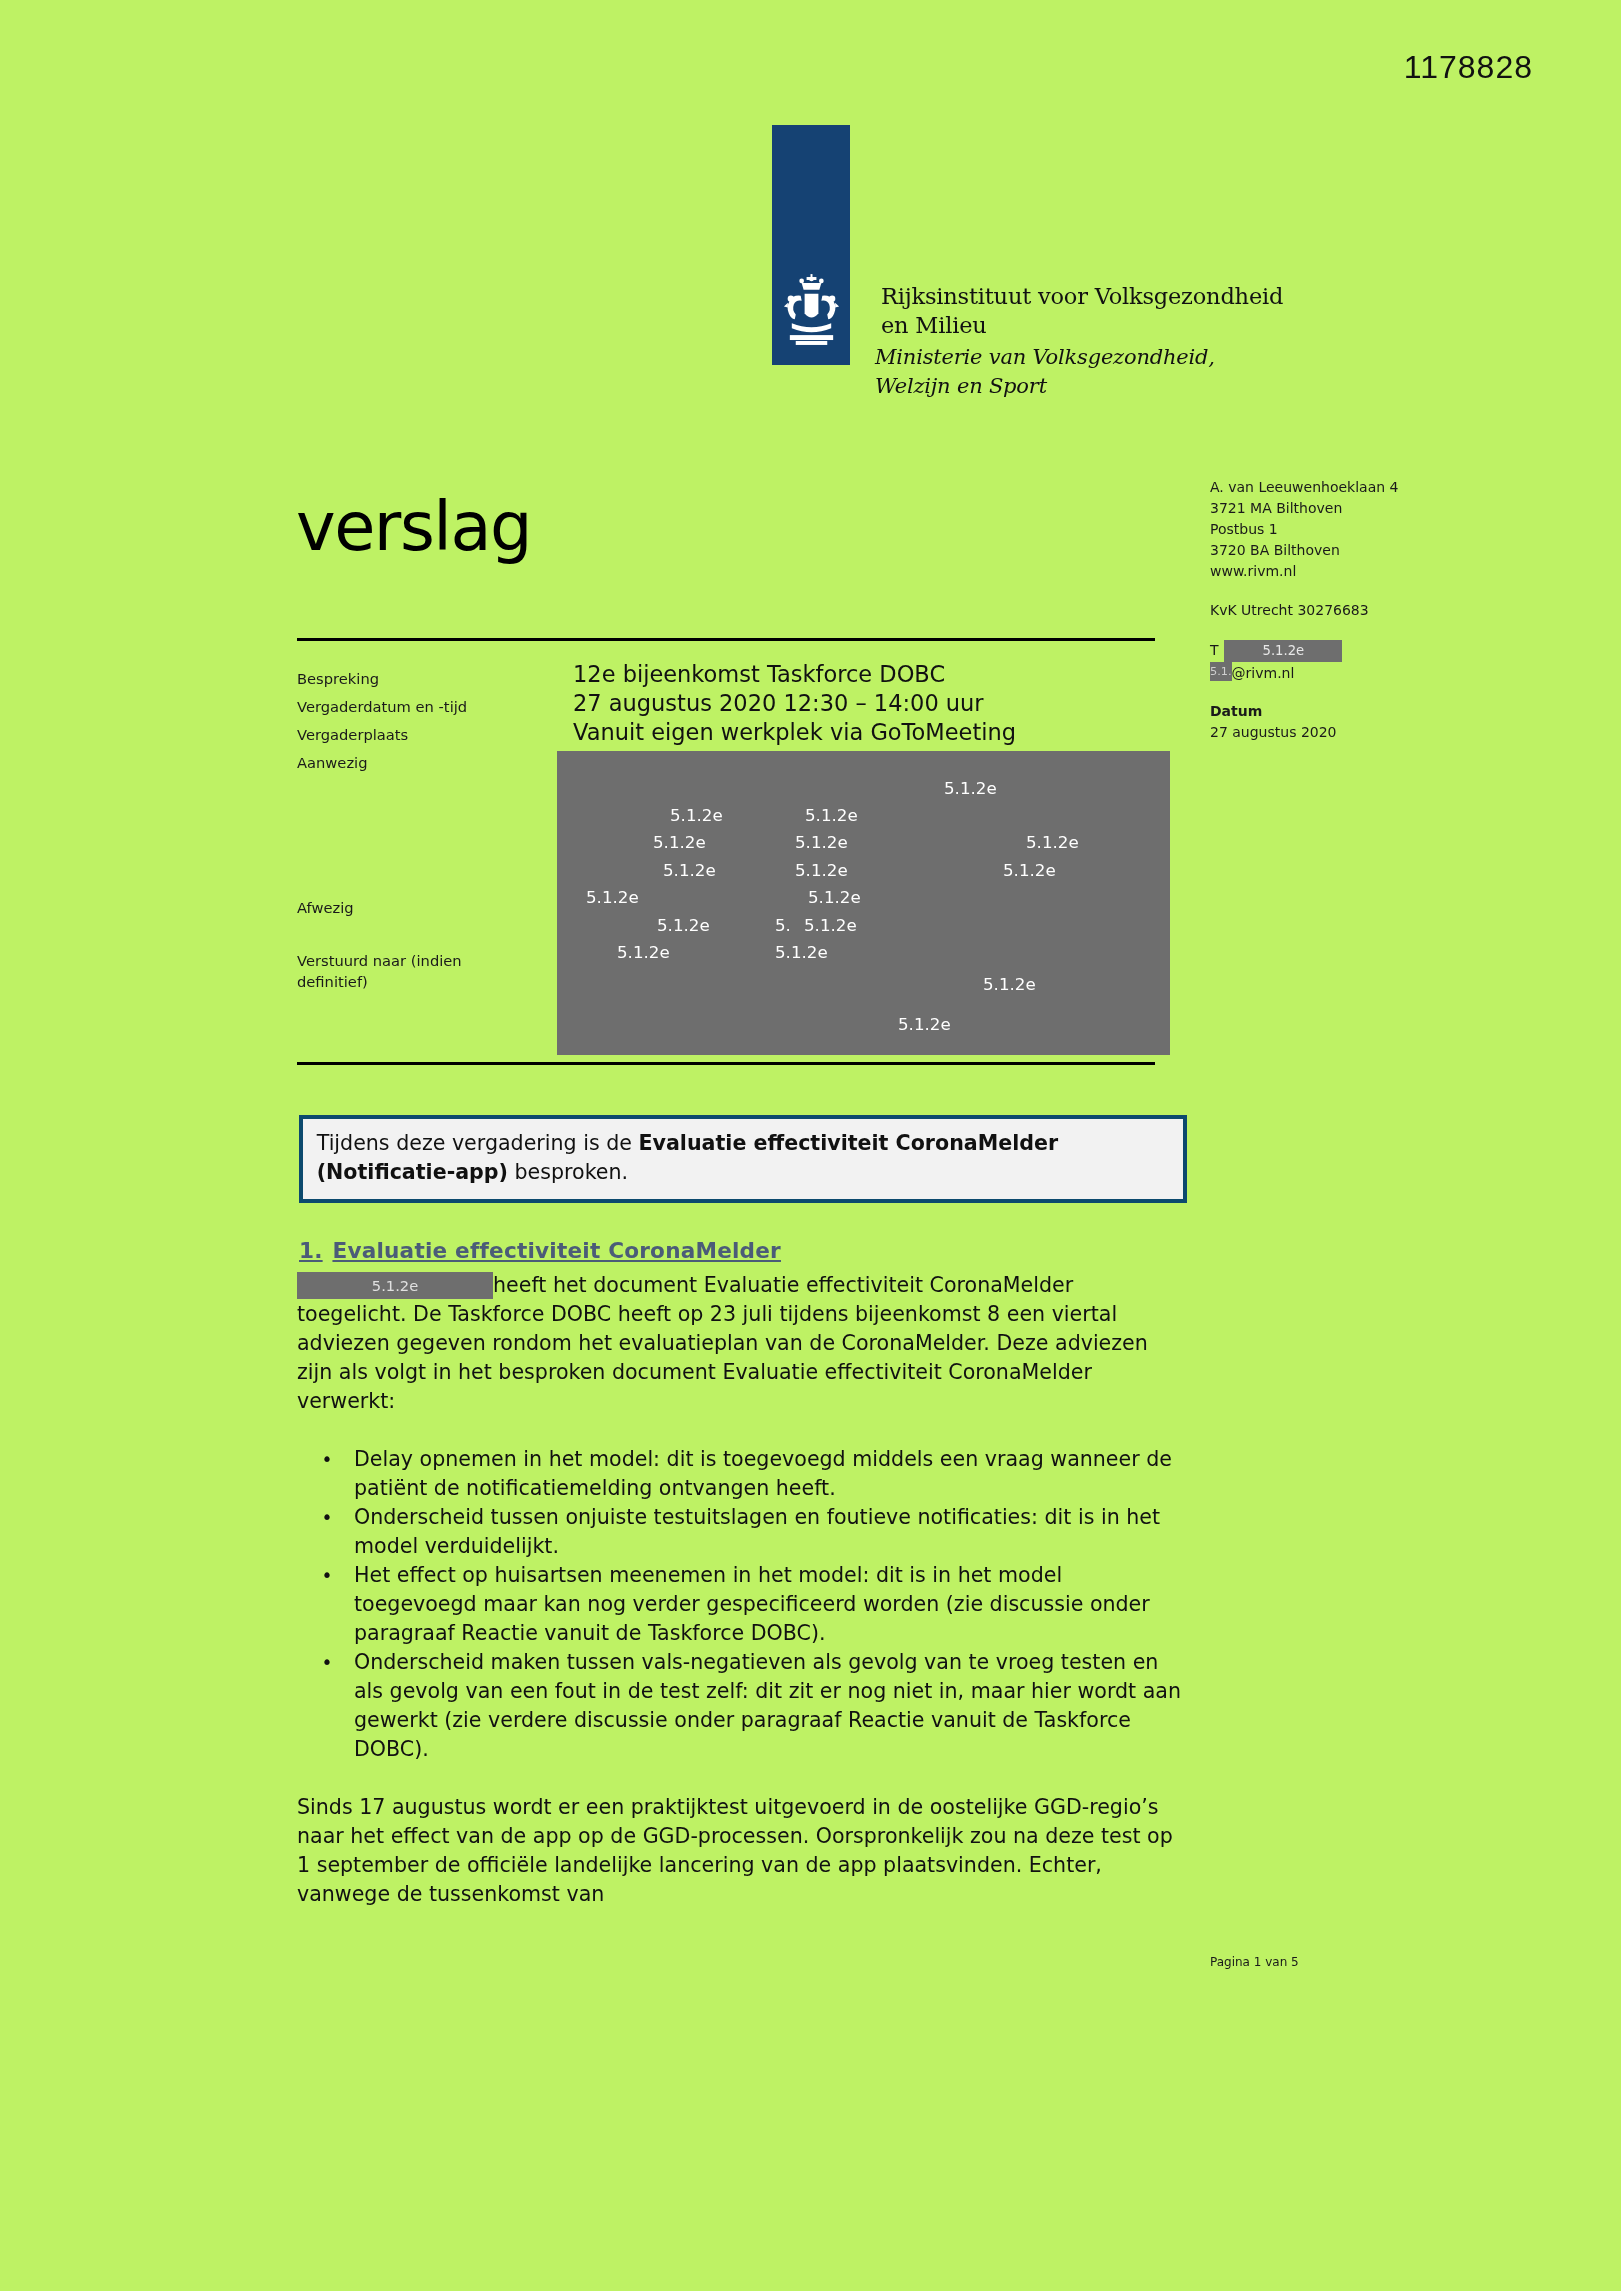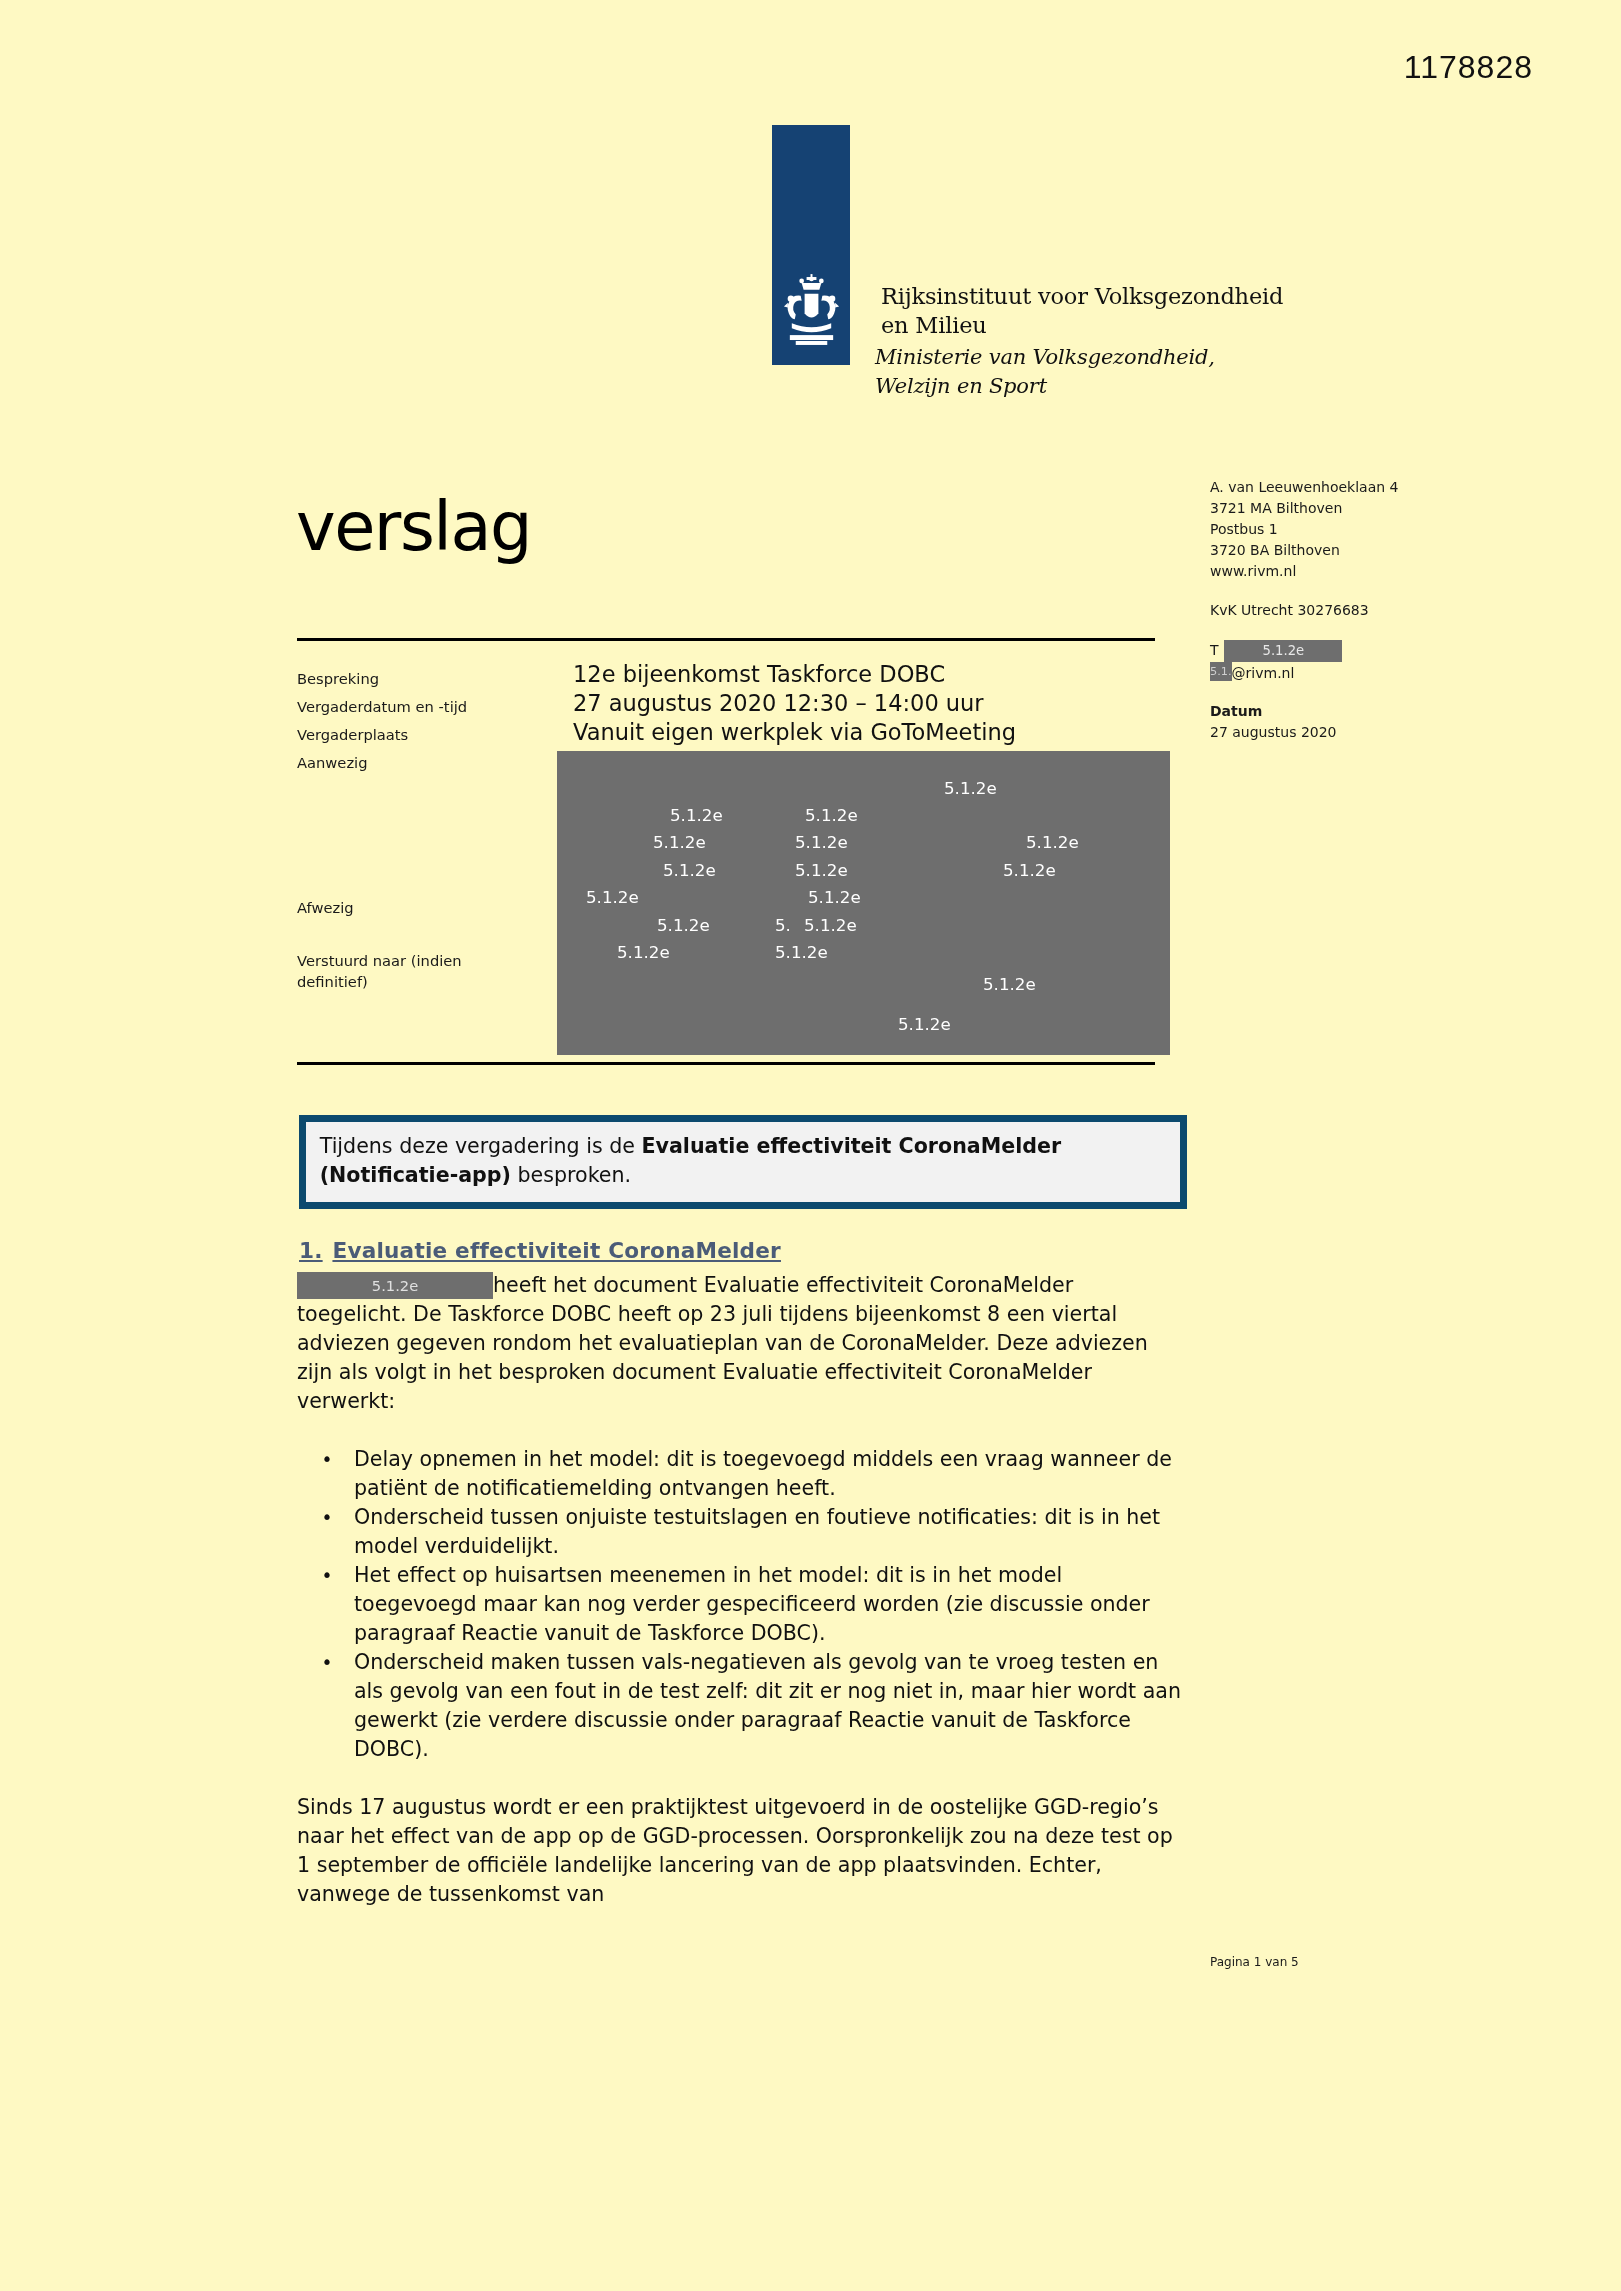--- a/index.html
+++ b/index.html
@@ -8,21 +8,21 @@
     background: #ffffff;
   }
   body {
     font-family: "DejaVu Sans", sans-serif;
     color: #000000;
   }
   #page {
     position: relative;
     width: 1621px;
     height: 2292px;
-    background: #fef9c3;
+    background: #bef264;
     overflow: hidden;
   }
 
   
   .doc-number {
     position: absolute;
     top: 49px;
     right: 88px;
     font-family: "Liberation Sans", sans-serif;
     font-size: 32px;
@@ -199,21 +199,21 @@
     white-space: nowrap;
   }
 
   
   .callout {
     position: absolute;
     left: 299px;
     top: 1115px;
     width: 888px;
     box-sizing: border-box;
-    border: 7px solid #0c4a6e;
+    border: 4px solid #0c4a6e;
     background: #f2f2f2;
     padding: 9.8px 13.7px 11.8px 13.7px;
     font-family: "DejaVu Sans", sans-serif;
     font-size: 20.6px;
     line-height: 29px;
     color: #111;
   }
   .callout .b { font-weight: bold; }
 
   

